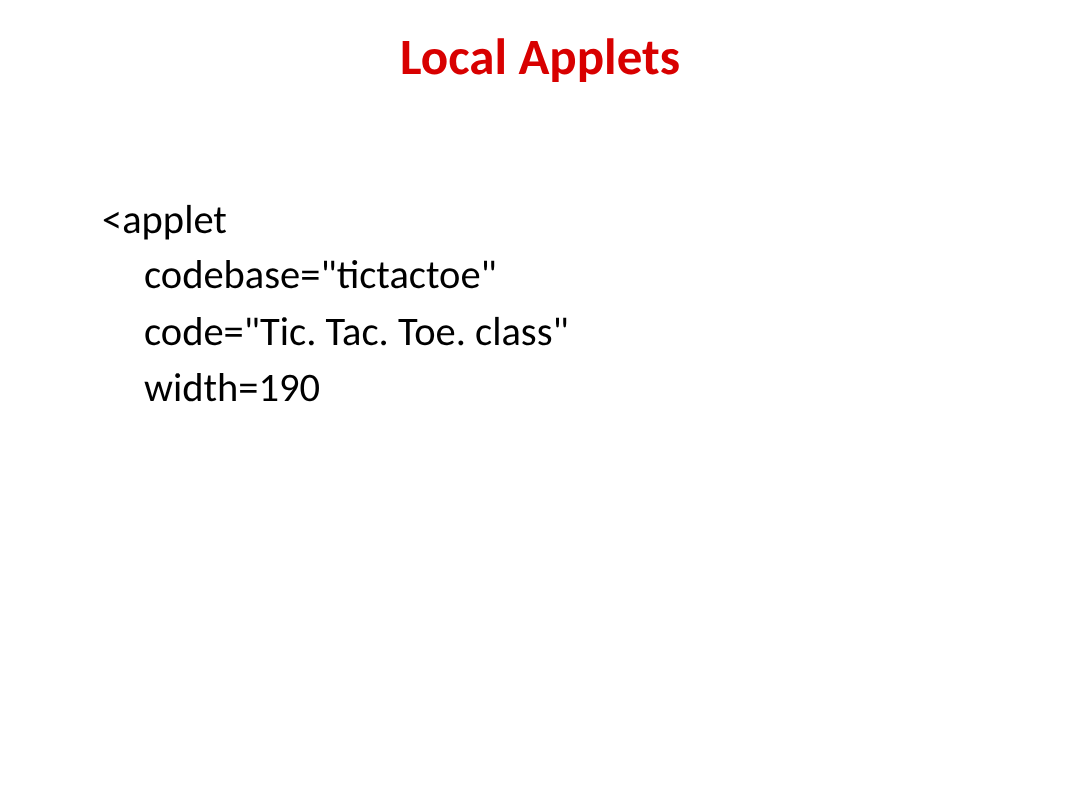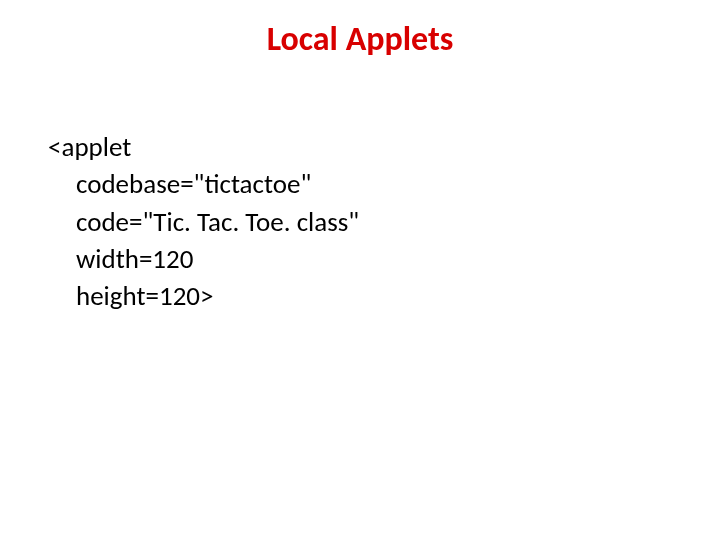--- a/index.html
+++ b/index.html
@@ -30,31 +30,31 @@
   .code-block {
     position: absolute;
     top: 128px;
     left: 48px;
     font-size: 27px;
     color: #000000;
     line-height: 1.38;
   }
   .code-block .line {
     white-space: pre;
+    margin-left: 20px;
   }
   .indent {
     display: inline-block;
     width: 28px;
   }
 </style>
 </head>
 <body>
 
 <div class="slide">
   <div class="title">Local Applets</div>
   <div class="code-block">
     <div class="line"><span>&lt;applet</span></div>
     <div class="line"><span class="indent"></span><span>codebase="tictactoe"</span></div>
     <div class="line"><span class="indent"></span><span>code="Tic. Tac. Toe. class"</span></div>
-    <div class="line"><span class="indent"></span><span>width=120</span></div>
-    <div class="line"><span class="indent"></span><span>height=120&gt;</span></div>
+    <div class="line"><span class="indent"></span><span>width=190</span></div>
   </div>
 </div>
 
 </body></html>

